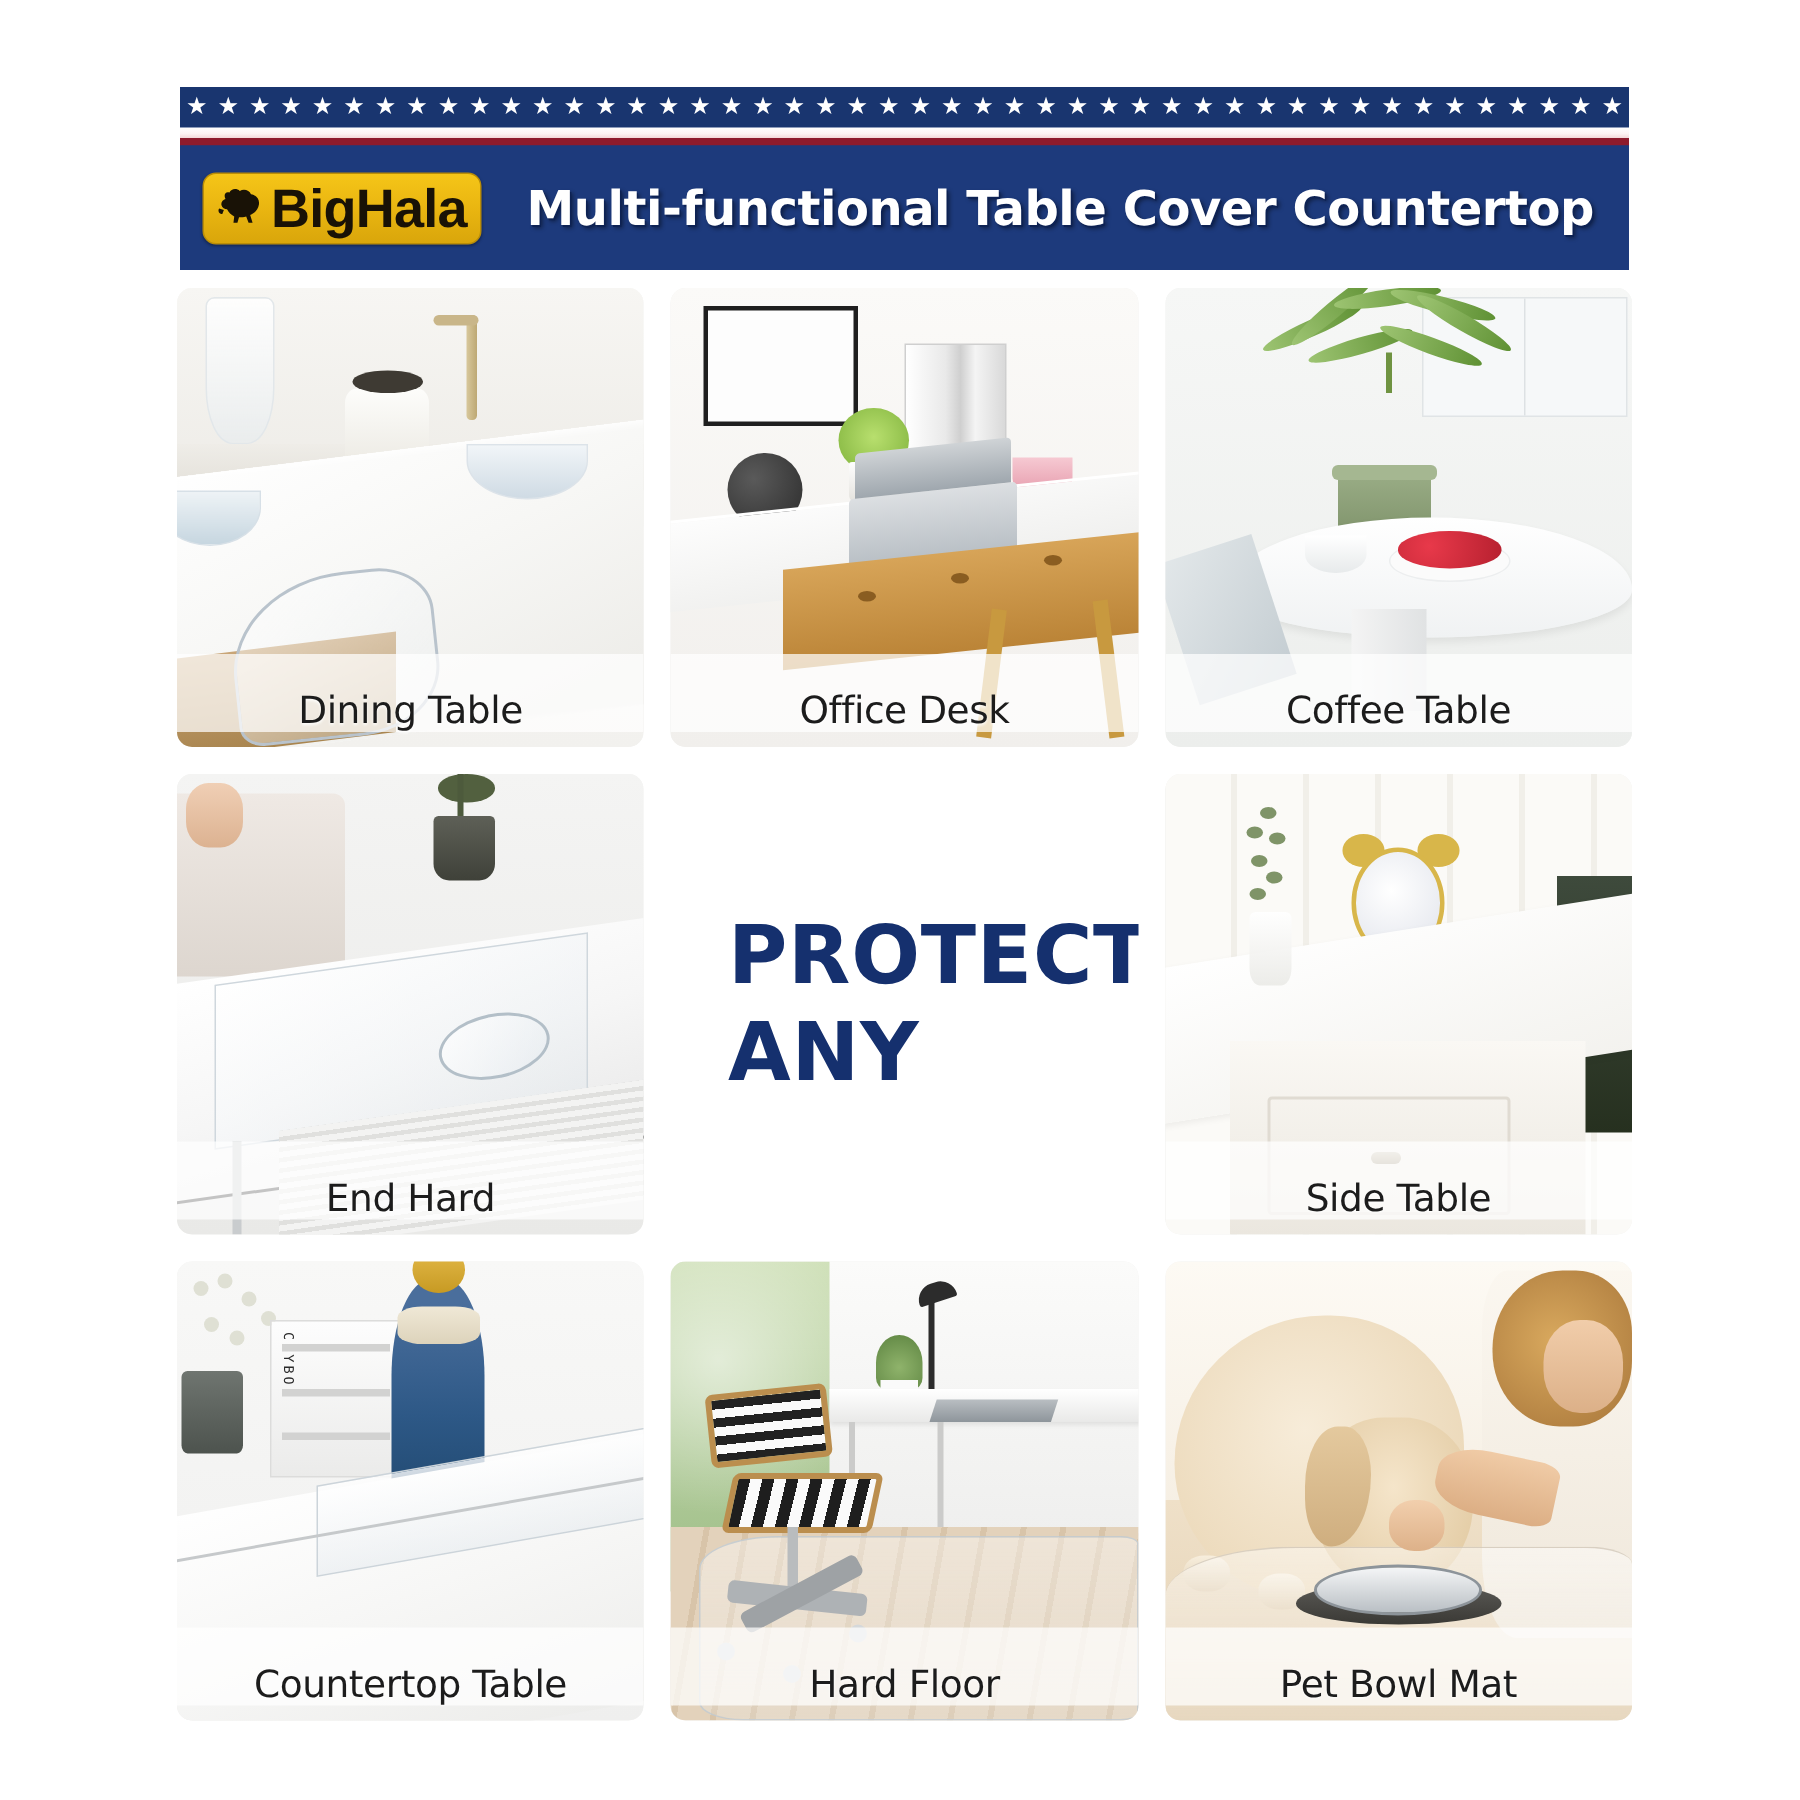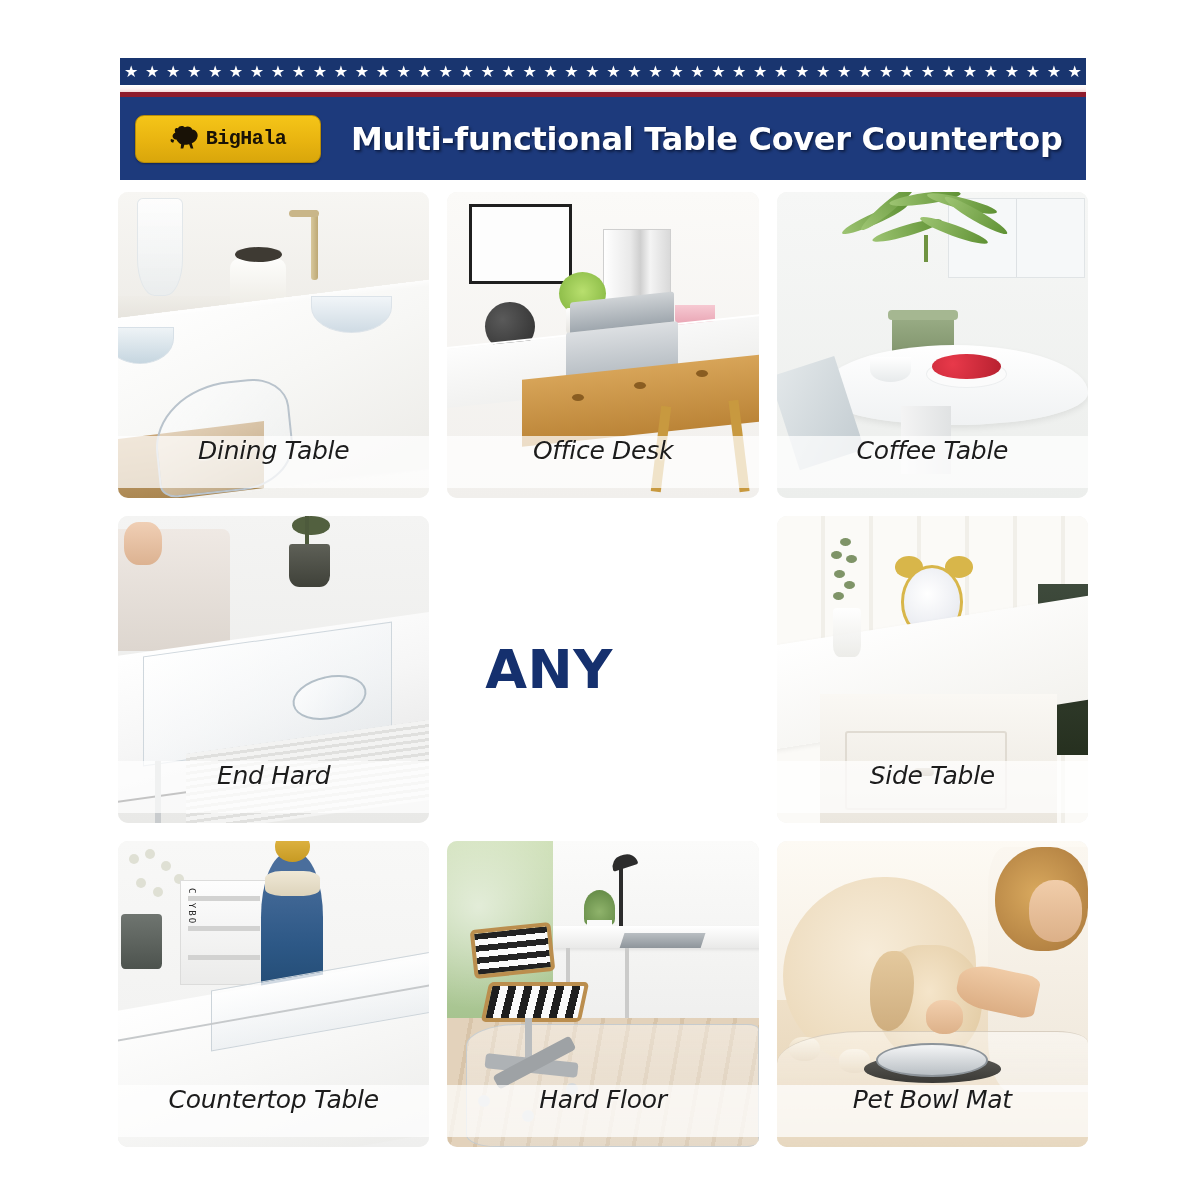--- a/index.html
+++ b/index.html
@@ -74,23 +74,23 @@
     border: 1px solid #b98c06;
     display: flex;
     align-items: center;
     justify-content: center;
     gap: 2px;
     flex: 0 0 auto;
     box-shadow: 0 1px 2px rgba(0,0,0,.35);
   }
   .gorilla-icon { width: 34px; height: 28px; flex: 0 0 auto; }
   .logo-text {
-    font-family: Liberation Mono, monospace;
+    font-family: Liberation Sans, sans-serif;
     font-weight: bold;
-    font-size: 20px;
+    font-size: 36px;
     color: #191206;
     letter-spacing: -0.5px;
     line-height: 1;
   }
 
   .header-title {
     color: #ffffff;
     font-family: "DejaVu Sans", sans-serif;
     font-weight: bold;
     font-size: 32px;
@@ -122,23 +122,22 @@
   .tile.blank { background: #ffffff; }
 
   .scene { position: absolute; inset: 0; overflow: hidden; }
 
   .caption-band {
     position: absolute;
     left: 0; right: 0; bottom: 10px;
     height: 52px;
     background: rgba(255,255,255,0.72);
     display: flex;
-    align-items: flex-start;
+    align-items: flex-end;
     justify-content: center;
-    font-style: italic;
   }
   .caption-text {
     font-family: "DejaVu Sans", sans-serif;
     font-size: 25px;
     color: #1c1c1c;
     letter-spacing: -0.3px;
     text-shadow: 0 1px 2px rgba(255,255,255,.9);
   }
 
   
@@ -561,20 +560,21 @@
       <div class="et-slats"></div>
       <div class="et-leg"></div>
     </div>
     <div class="caption-band">
       <span class="caption-text">End Hard</span>
     </div>
   </div>
 
   <div class="tile blank">
     <div class="callout">
+      <div class="callout-line">PROTECT</div>
       <div class="callout-line">ANY</div>
     </div>
   </div>
 
   <div class="tile">
     <div class="scene">
       <div class="st-wall"></div>
       <div class="st-dark"></div>
       <div class="st-sprig">
         <i style="left:30%;top:4%"></i>

